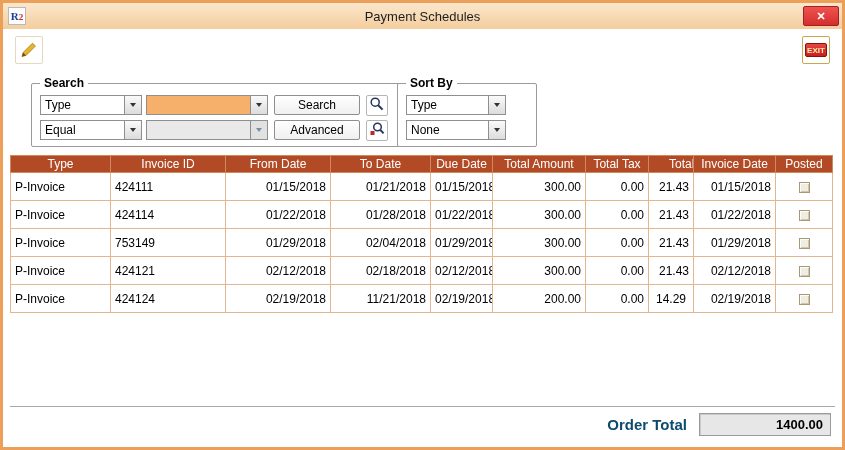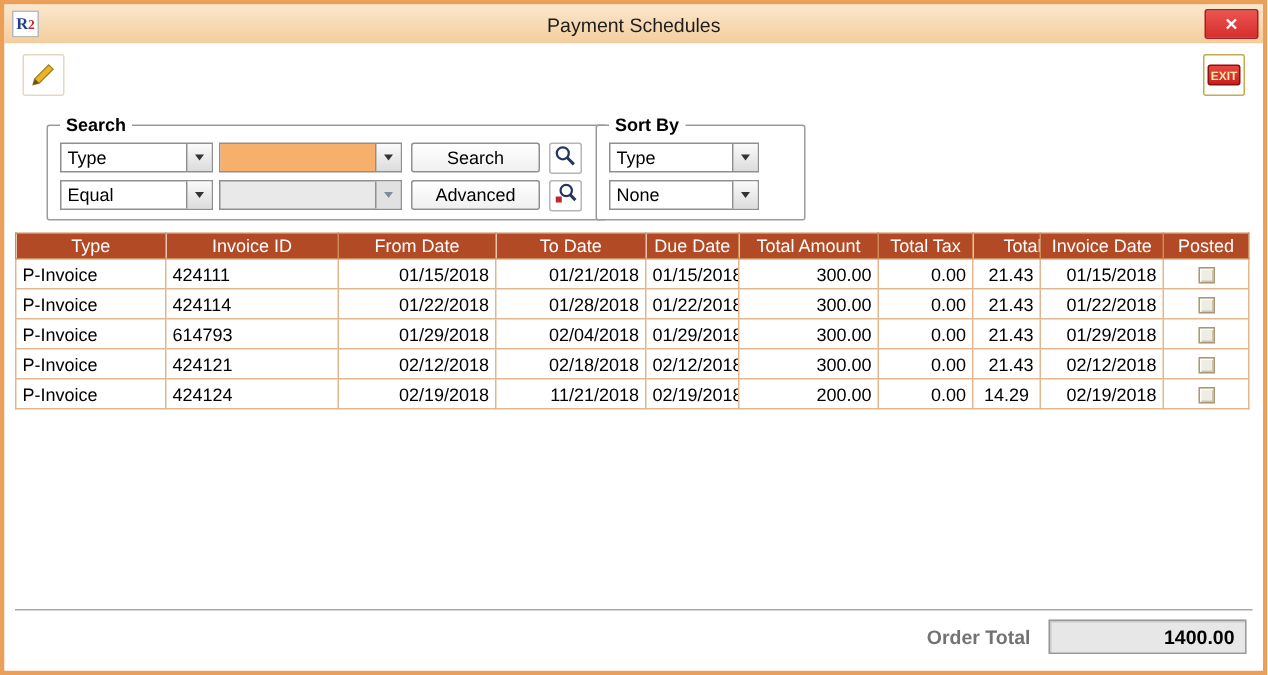--- a/index.html
+++ b/index.html
@@ -96,37 +96,37 @@
     position:absolute; left:7px; top:126px;
     border-collapse:collapse; table-layout:fixed; width:822px;
     font-size:12px;
   }
   .grid-table th {
     background:#b34a26; color:#fff; font-weight:normal;
     height:17px; padding:0 2px; border:1px solid #cf8a5c;
     font-size:12px; text-align:center; white-space:nowrap; overflow:hidden; cursor:pointer;
   }
   .grid-table td {
-    height:20px; padding:0 4px; border:1px solid #e2b78f;
+    height:28px; padding:0 4px; border:1px solid #e2b78f;
     white-space:nowrap; overflow:hidden; background:#fff; color:#000;
   }
   .checkbox {
     display:inline-block; width:11px; height:11px;
     background:#efece3; border:1px solid #a89878;
     box-shadow:inset 1px 1px 0 #fdfcf8, inset -1px -1px 0 #cfc6ae;
     vertical-align:middle; cursor:pointer;
   }
   
   .footer {
     position:absolute; left:7px; right:7px; bottom:5px; height:36px;
     border-top:1px solid #a8a8a8;
     display:flex; align-items:center; justify-content:flex-end; gap:12px;
     background:#fff;
   }
-  .order-total-label { font-size:13px; font-weight:bold; color:#737373; }
+  .order-total-label { font-size:15px; font-weight:bold; color:#0c4a6e; }
   .order-total-box {
     width:132px; height:23px; margin-right:4px;
     background:#e7e7e7; border:1px solid #9a9a9a;
     box-shadow:inset 1px 1px 0 #c9c9c9;
     font-size:13px; font-weight:bold; text-align:right;
     line-height:21px; padding-right:7px; color:#000;
   }
 </style>
 </head>
 <body>
@@ -255,21 +255,21 @@
             <td style="text-align: right;">01/28/2018</td>
             <td style="text-align: left;">01/22/2018</td>
             <td style="text-align: right;">300.00</td>
             <td style="text-align: right;">0.00</td>
             <td style="text-align: right;">21.43</td>
             <td style="text-align: right;">01/22/2018</td>
             <td style="text-align: center;"><span class="checkbox"></span></td>
           </tr>
           <tr>
             <td style="text-align: left;">P-Invoice</td>
-            <td style="text-align: left;">614793</td>
+            <td style="text-align: left;">753149</td>
             <td style="text-align: right;">01/29/2018</td>
             <td style="text-align: right;">02/04/2018</td>
             <td style="text-align: left;">01/29/2018</td>
             <td style="text-align: right;">300.00</td>
             <td style="text-align: right;">0.00</td>
             <td style="text-align: right;">21.43</td>
             <td style="text-align: right;">01/29/2018</td>
             <td style="text-align: center;"><span class="checkbox"></span></td>
           </tr>
           <tr>

